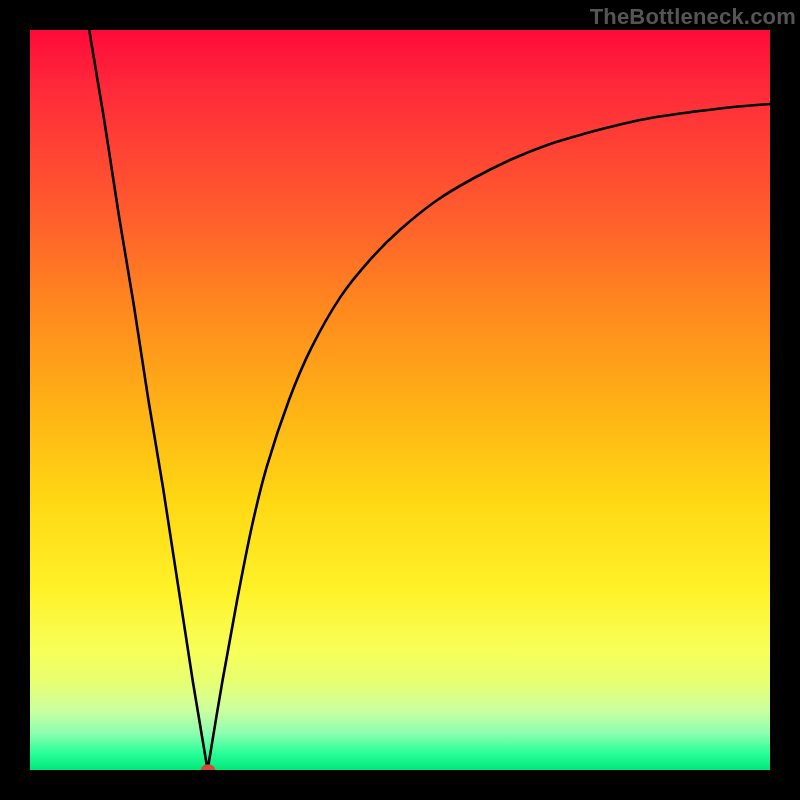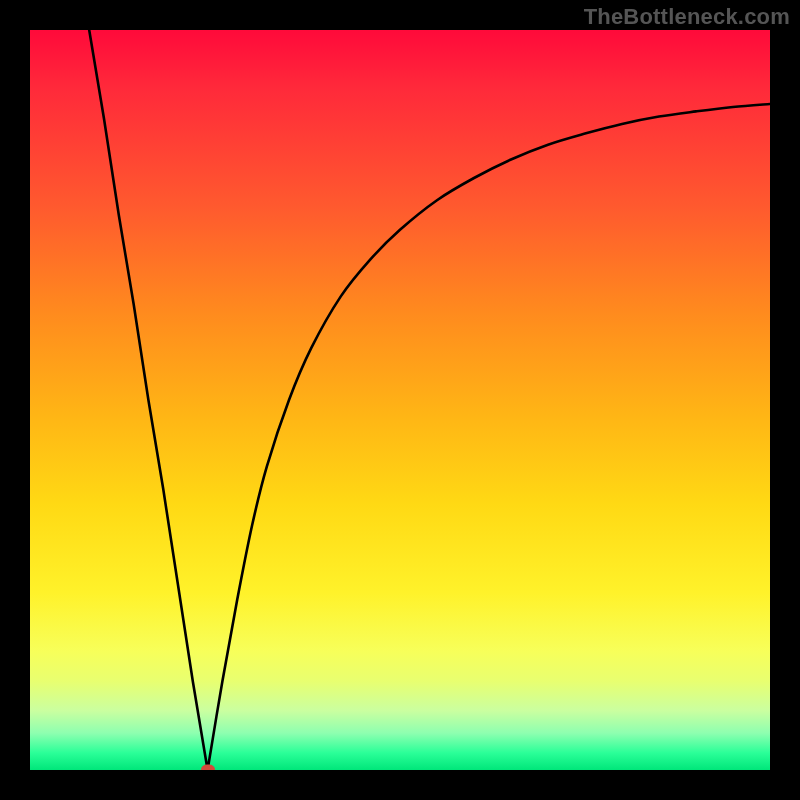--- a/index.html
+++ b/index.html
@@ -12,21 +12,21 @@
   }
   .frame {
     position: relative;
     width: 800px;
     height: 800px;
     background: #000;
   }
   .watermark {
     position: absolute;
     top: 4px;
-    right: 10px;
+    right: 4px;
     color: #555;
     font-size: 22px;
     font-weight: 600;
     letter-spacing: 0.2px;
     user-select: none;
   }
   .plot-area {
     position: absolute;
     left: 30px;
     top: 30px;

